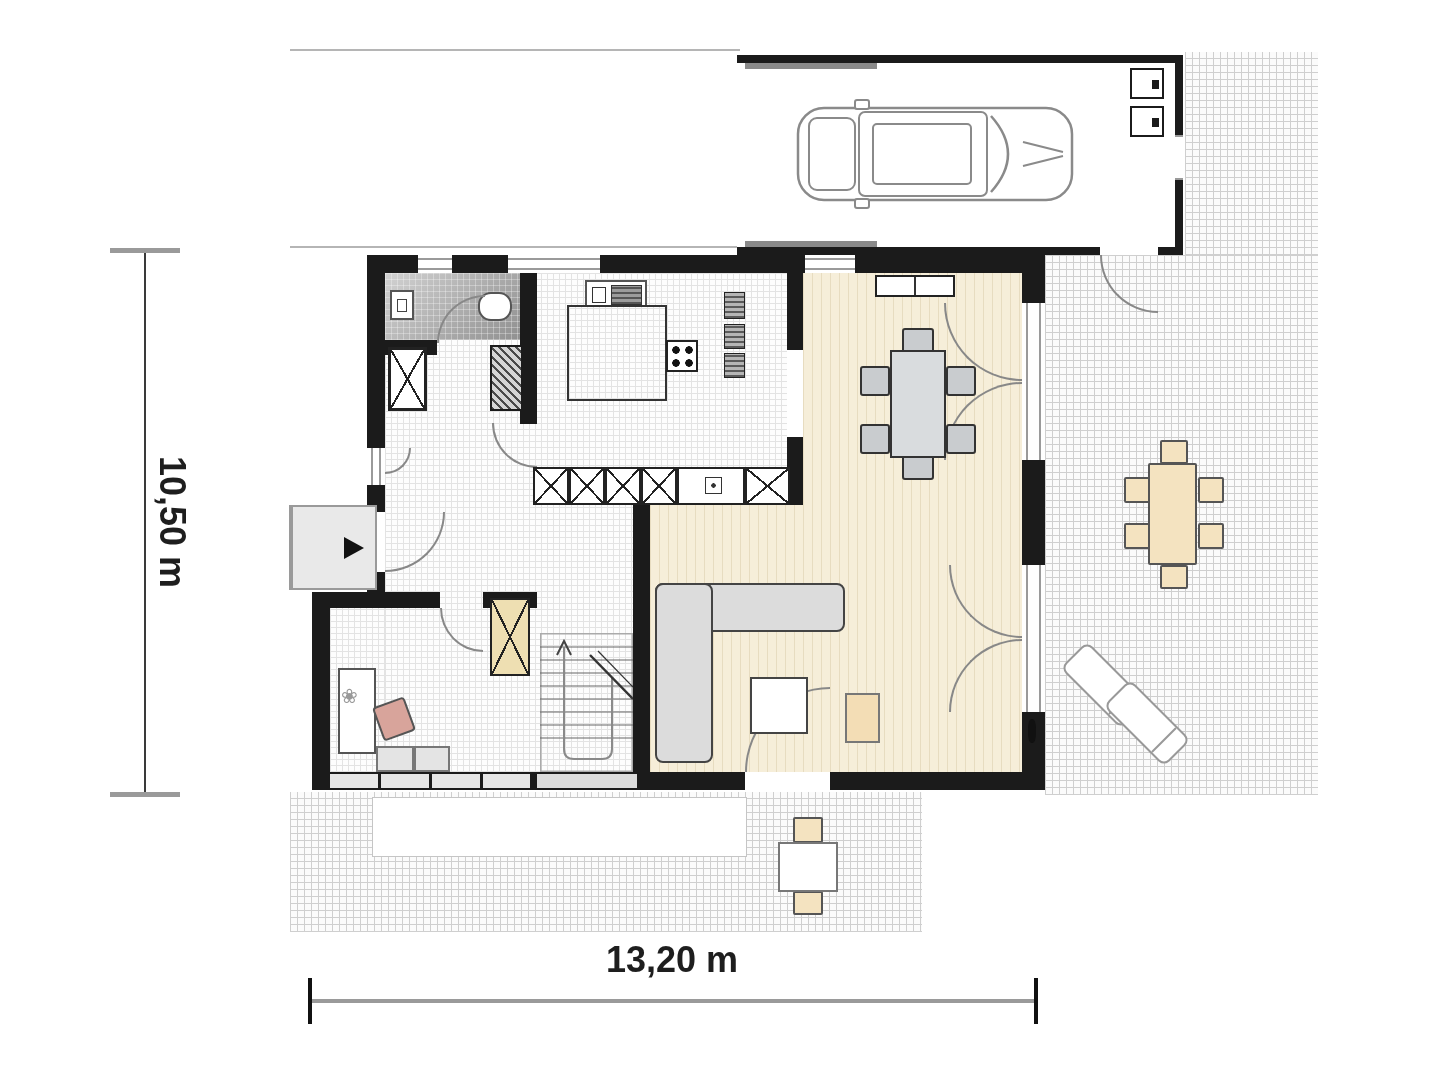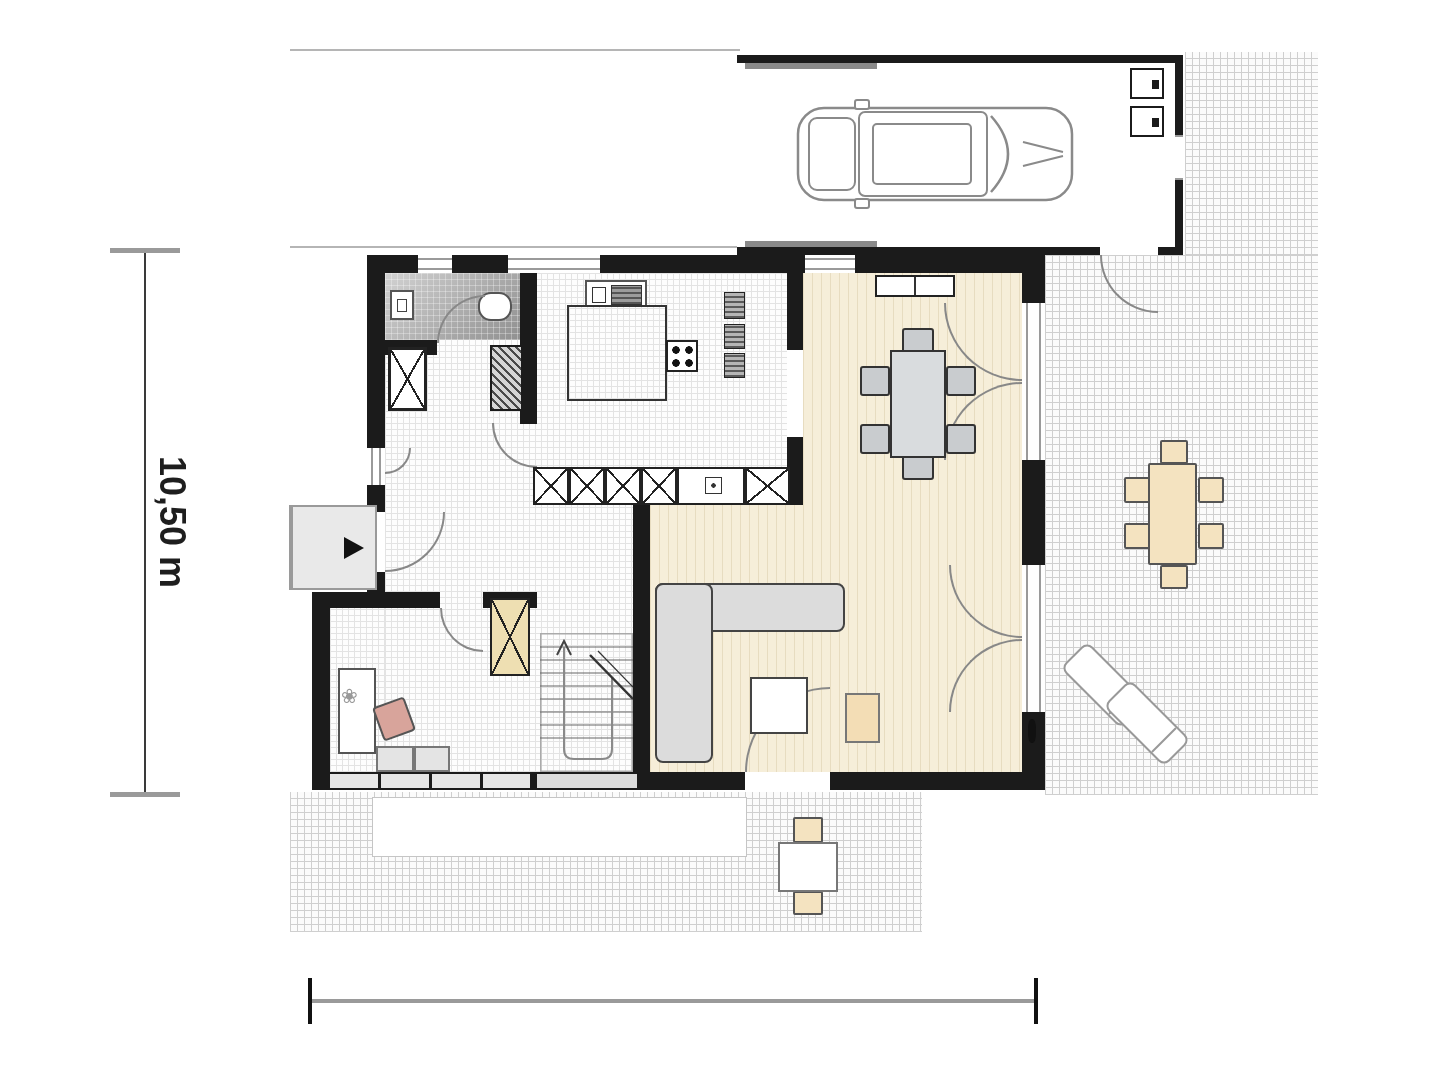--- a/index.html
+++ b/index.html
@@ -203,14 +203,15 @@
   <div class="abs furn-w" style="left:778px;top:842px;width:60px;height:50px;border-color:#777;"></div>
 
   <div class="abs" style="left:144px;top:250px;width:2px;height:545px;background:#3a3a3a;"></div>
   <div class="abs" style="left:110px;top:248px;width:70px;height:5px;background:#9a9a9a;"></div>
   <div class="abs" style="left:110px;top:792px;width:70px;height:5px;background:#9a9a9a;"></div>
   <div class="abs dimtxt" style="left:62px;top:500px;width:220px;height:44px;line-height:44px;transform:rotate(90deg);">10,50 m</div>
 
   <div class="abs" style="left:310px;top:999px;width:727px;height:4px;background:#9a9a9a;"></div>
   <div class="abs" style="left:308px;top:978px;width:4px;height:46px;background:#111;"></div>
   <div class="abs" style="left:1034px;top:978px;width:4px;height:46px;background:#111;"></div>
+  <div class="abs dimtxt" style="left:522px;top:938px;width:300px;height:44px;line-height:44px;">13,20 m</div>
 
 </div>
 
 </body></html>

